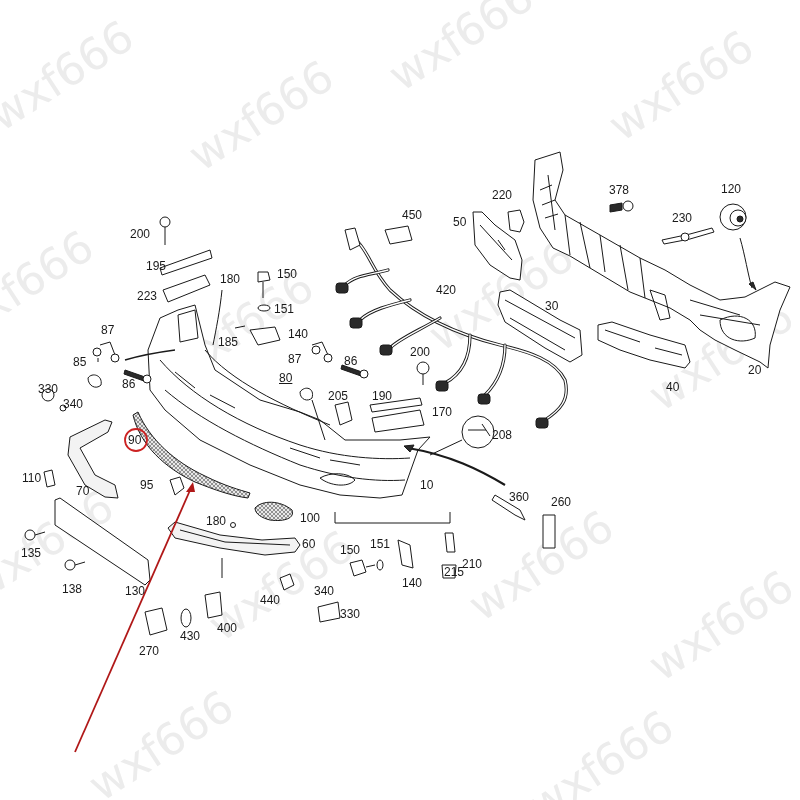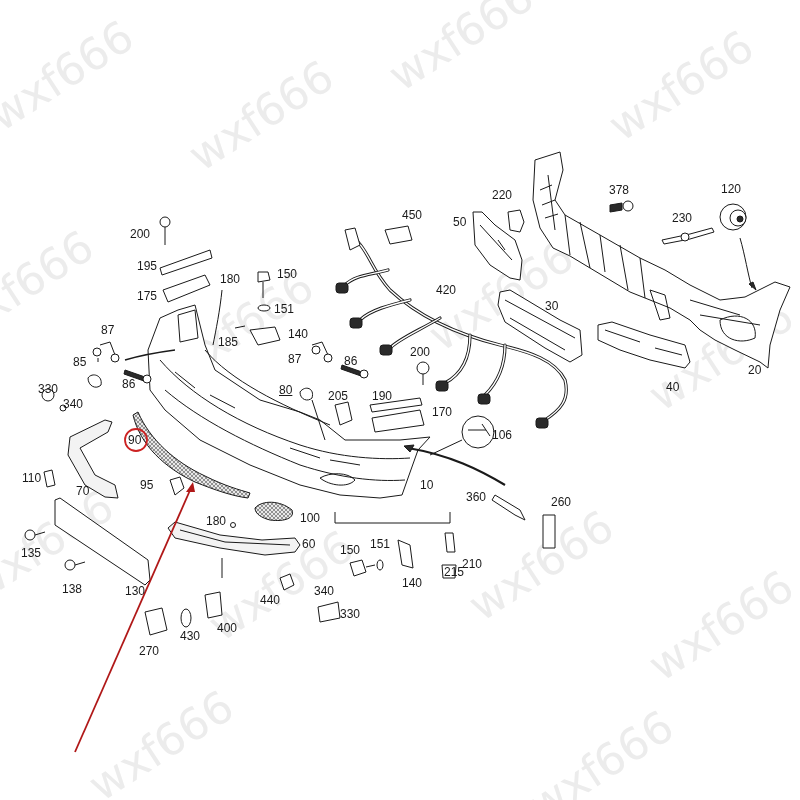--- a/index.html
+++ b/index.html
@@ -206,56 +206,56 @@
 
     <g>
       <circle cx="136" cy="440" r="11" fill="none" stroke="#cc2222" stroke-width="1.8"></circle>
       <line x1="75" y1="752" x2="191" y2="488" stroke="#b01818" stroke-width="1.8"></line>
       <path d="M193,482 L186,492 L195,492 Z" fill="#b01818"></path>
     </g>
   </svg>
 
   <div>
     <div class="lbl" style="left:130px;top:228px;">200</div>
-    <div class="lbl" style="left:137px;top:260px;">195</div>
-    <div class="lbl" style="left:137px;top:290px;">175</div>
+    <div class="lbl" style="left:146px;top:260px;">195</div>
+    <div class="lbl" style="left:137px;top:290px;">223</div>
     <div class="lbl" style="left:220px;top:273px;">180</div>
     <div class="lbl" style="left:277px;top:268px;">150</div>
     <div class="lbl" style="left:274px;top:303px;">151</div>
     <div class="lbl" style="left:218px;top:336px;">185</div>
     <div class="lbl" style="left:288px;top:328px;">140</div>
     <div class="lbl" style="left:101px;top:324px;">87</div>
     <div class="lbl" style="left:73px;top:356px;">85</div>
     <div class="lbl" style="left:122px;top:378px;">86</div>
     <div class="lbl" style="left:288px;top:353px;">87</div>
     <div class="lbl" style="left:344px;top:355px;">86</div>
-    <div class="lbl" style="left:279px;top:384px;text-decoration:underline;">80</div>
+    <div class="lbl" style="left:279px;top:372px;text-decoration:underline;">80</div>
     <div class="lbl" style="left:328px;top:390px;">205</div>
     <div class="lbl" style="left:372px;top:390px;">190</div>
     <div class="lbl" style="left:432px;top:406px;">170</div>
-    <div class="lbl" style="left:492px;top:429px;">106</div>
+    <div class="lbl" style="left:492px;top:429px;">208</div>
     <div class="lbl" style="left:410px;top:346px;">200</div>
     <div class="lbl" style="left:436px;top:284px;">420</div>
     <div class="lbl" style="left:402px;top:209px;">450</div>
     <div class="lbl" style="left:453px;top:216px;">50</div>
     <div class="lbl" style="left:492px;top:189px;">220</div>
     <div class="lbl" style="left:609px;top:184px;">378</div>
     <div class="lbl" style="left:721px;top:183px;">120</div>
     <div class="lbl" style="left:672px;top:212px;">230</div>
     <div class="lbl" style="left:545px;top:300px;">30</div>
     <div class="lbl" style="left:666px;top:381px;">40</div>
     <div class="lbl" style="left:748px;top:364px;">20</div>
     <div class="lbl" style="left:38px;top:383px;">330</div>
     <div class="lbl" style="left:63px;top:398px;">340</div>
     <div class="lbl" style="left:128px;top:434px;color:#1a1a1a;">90</div>
     <div class="lbl" style="left:22px;top:472px;">110</div>
     <div class="lbl" style="left:76px;top:485px;">70</div>
     <div class="lbl" style="left:140px;top:479px;">95</div>
     <div class="lbl" style="left:420px;top:479px;">10</div>
-    <div class="lbl" style="left:466px;top:491px;">360</div>
+    <div class="lbl" style="left:509px;top:491px;">360</div>
     <div class="lbl" style="left:551px;top:496px;">260</div>
     <div class="lbl" style="left:206px;top:515px;">180</div>
     <div class="lbl" style="left:300px;top:512px;">100</div>
     <div class="lbl" style="left:302px;top:538px;">60</div>
     <div class="lbl" style="left:21px;top:547px;">135</div>
     <div class="lbl" style="left:62px;top:583px;">138</div>
     <div class="lbl" style="left:125px;top:585px;text-align:right;">130</div>
     <div class="lbl" style="left:340px;top:544px;">150</div>
     <div class="lbl" style="left:370px;top:538px;">151</div>
     <div class="lbl" style="left:462px;top:558px;text-align:right;">210</div>

